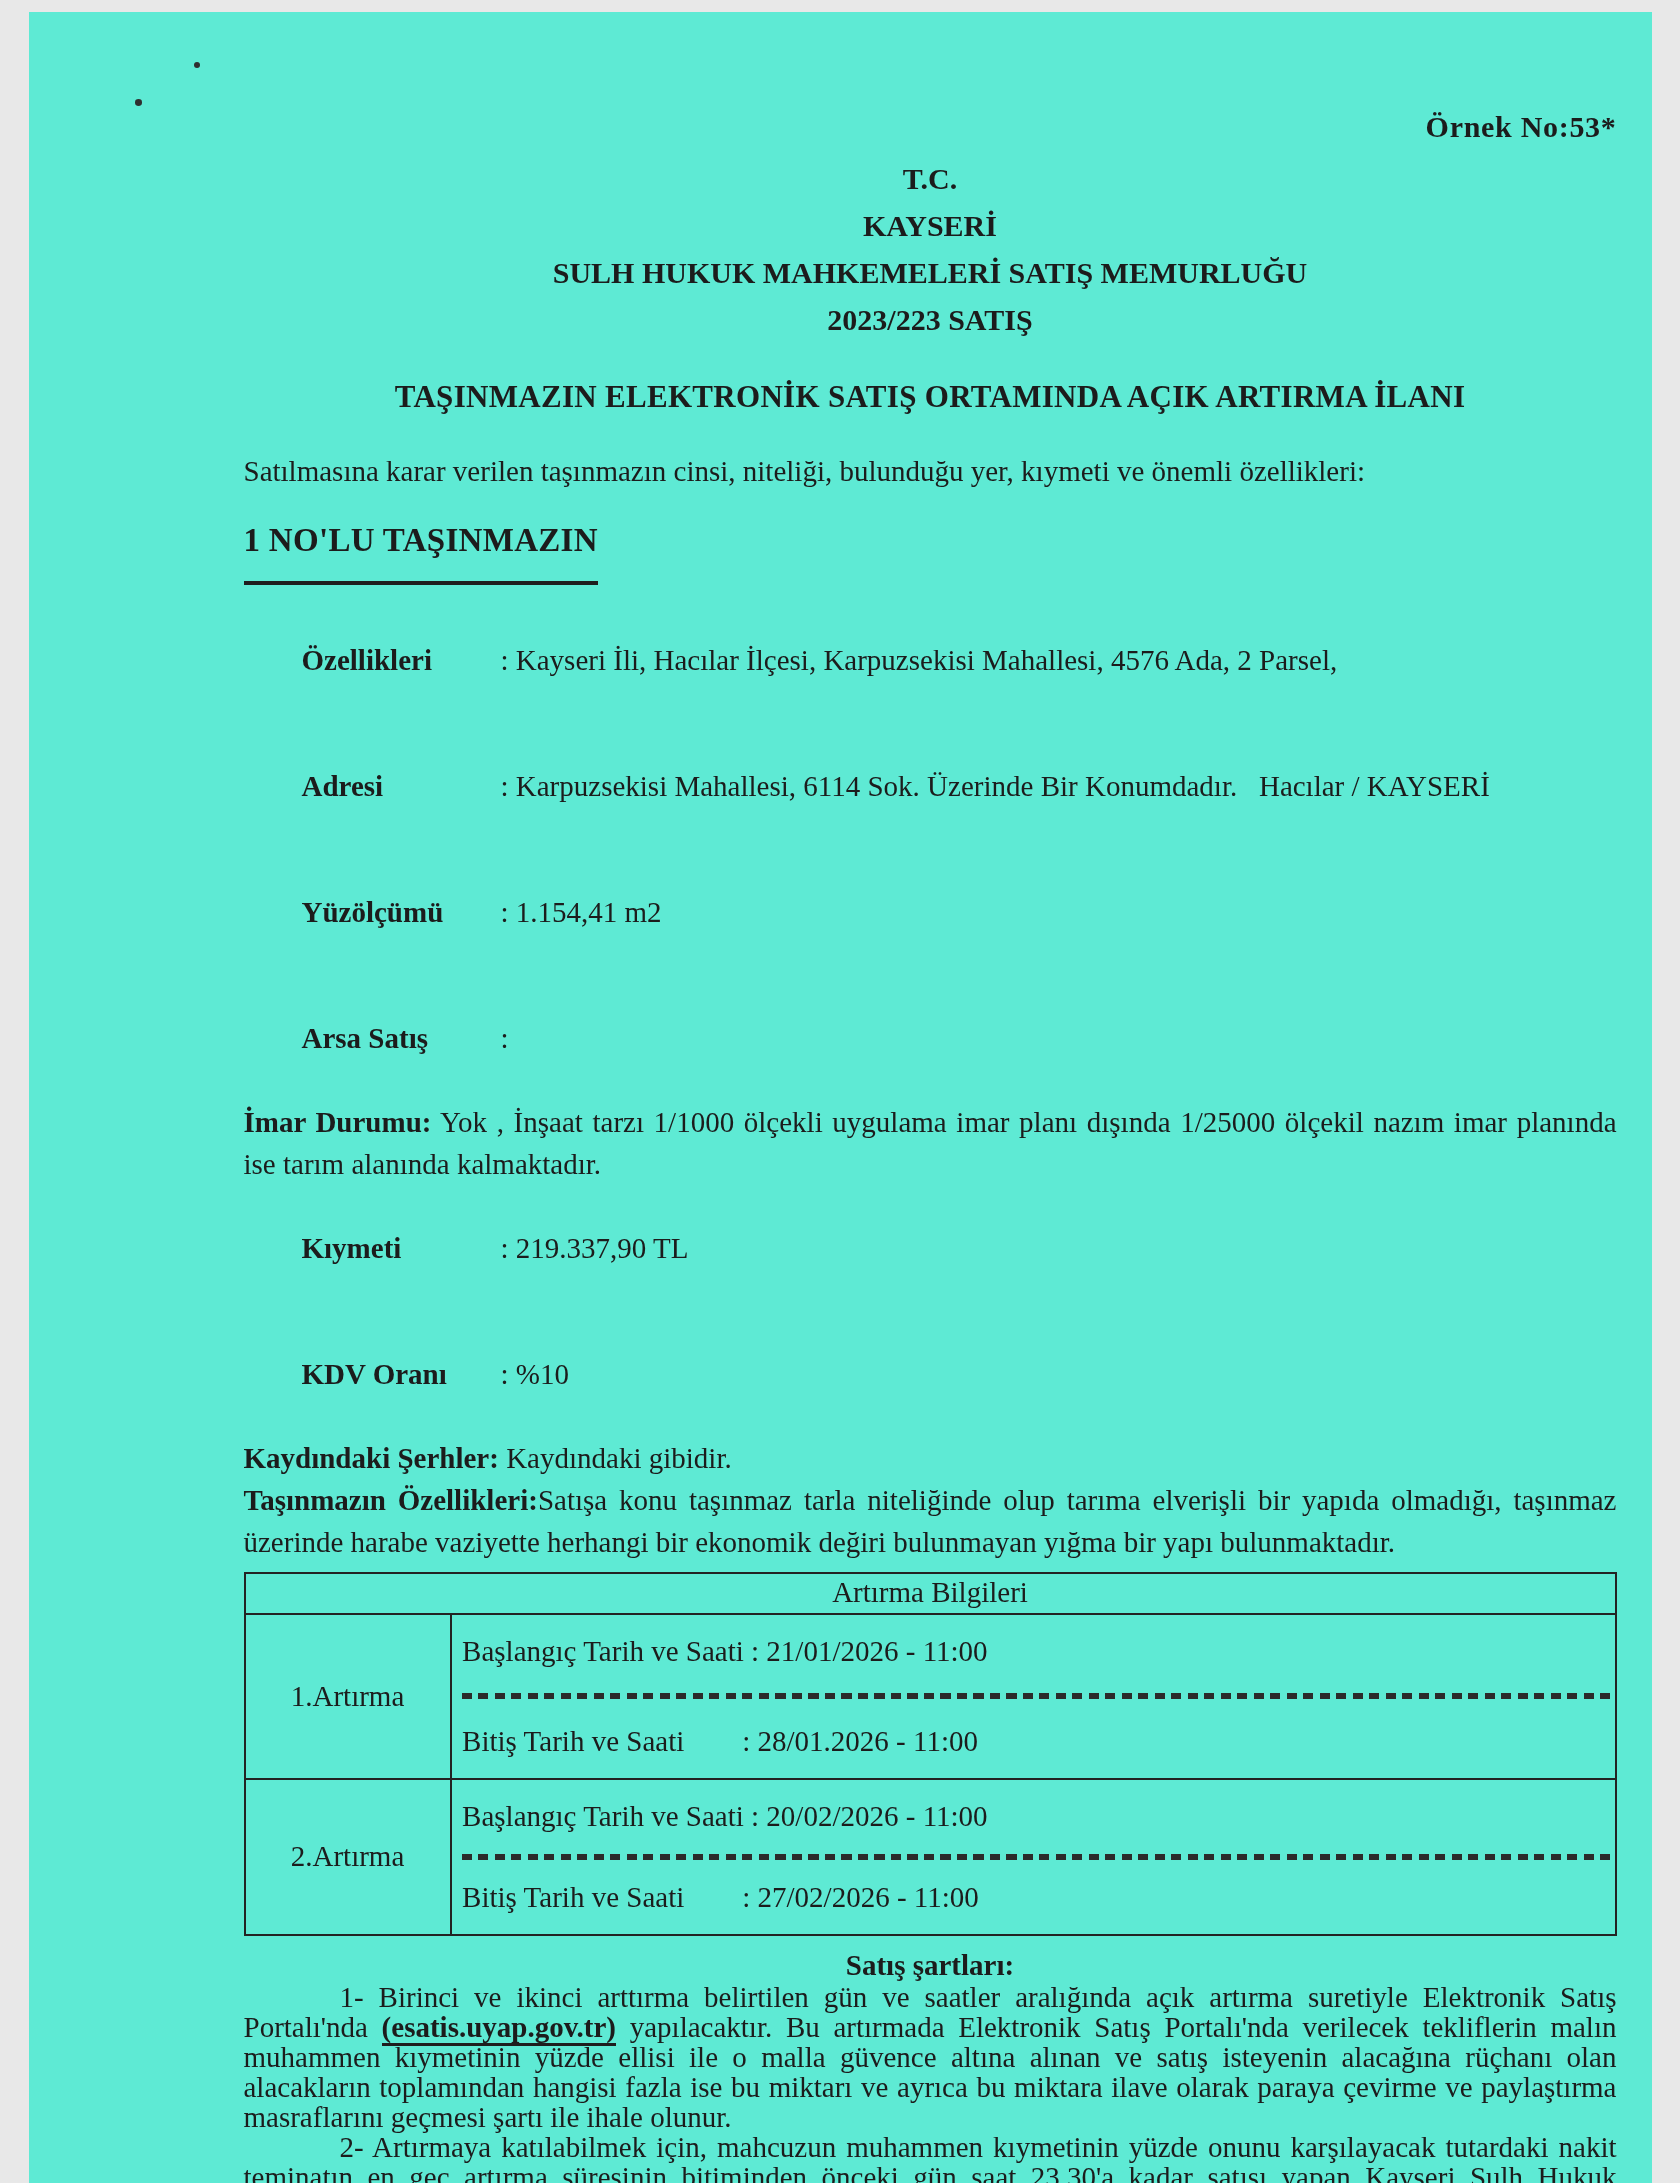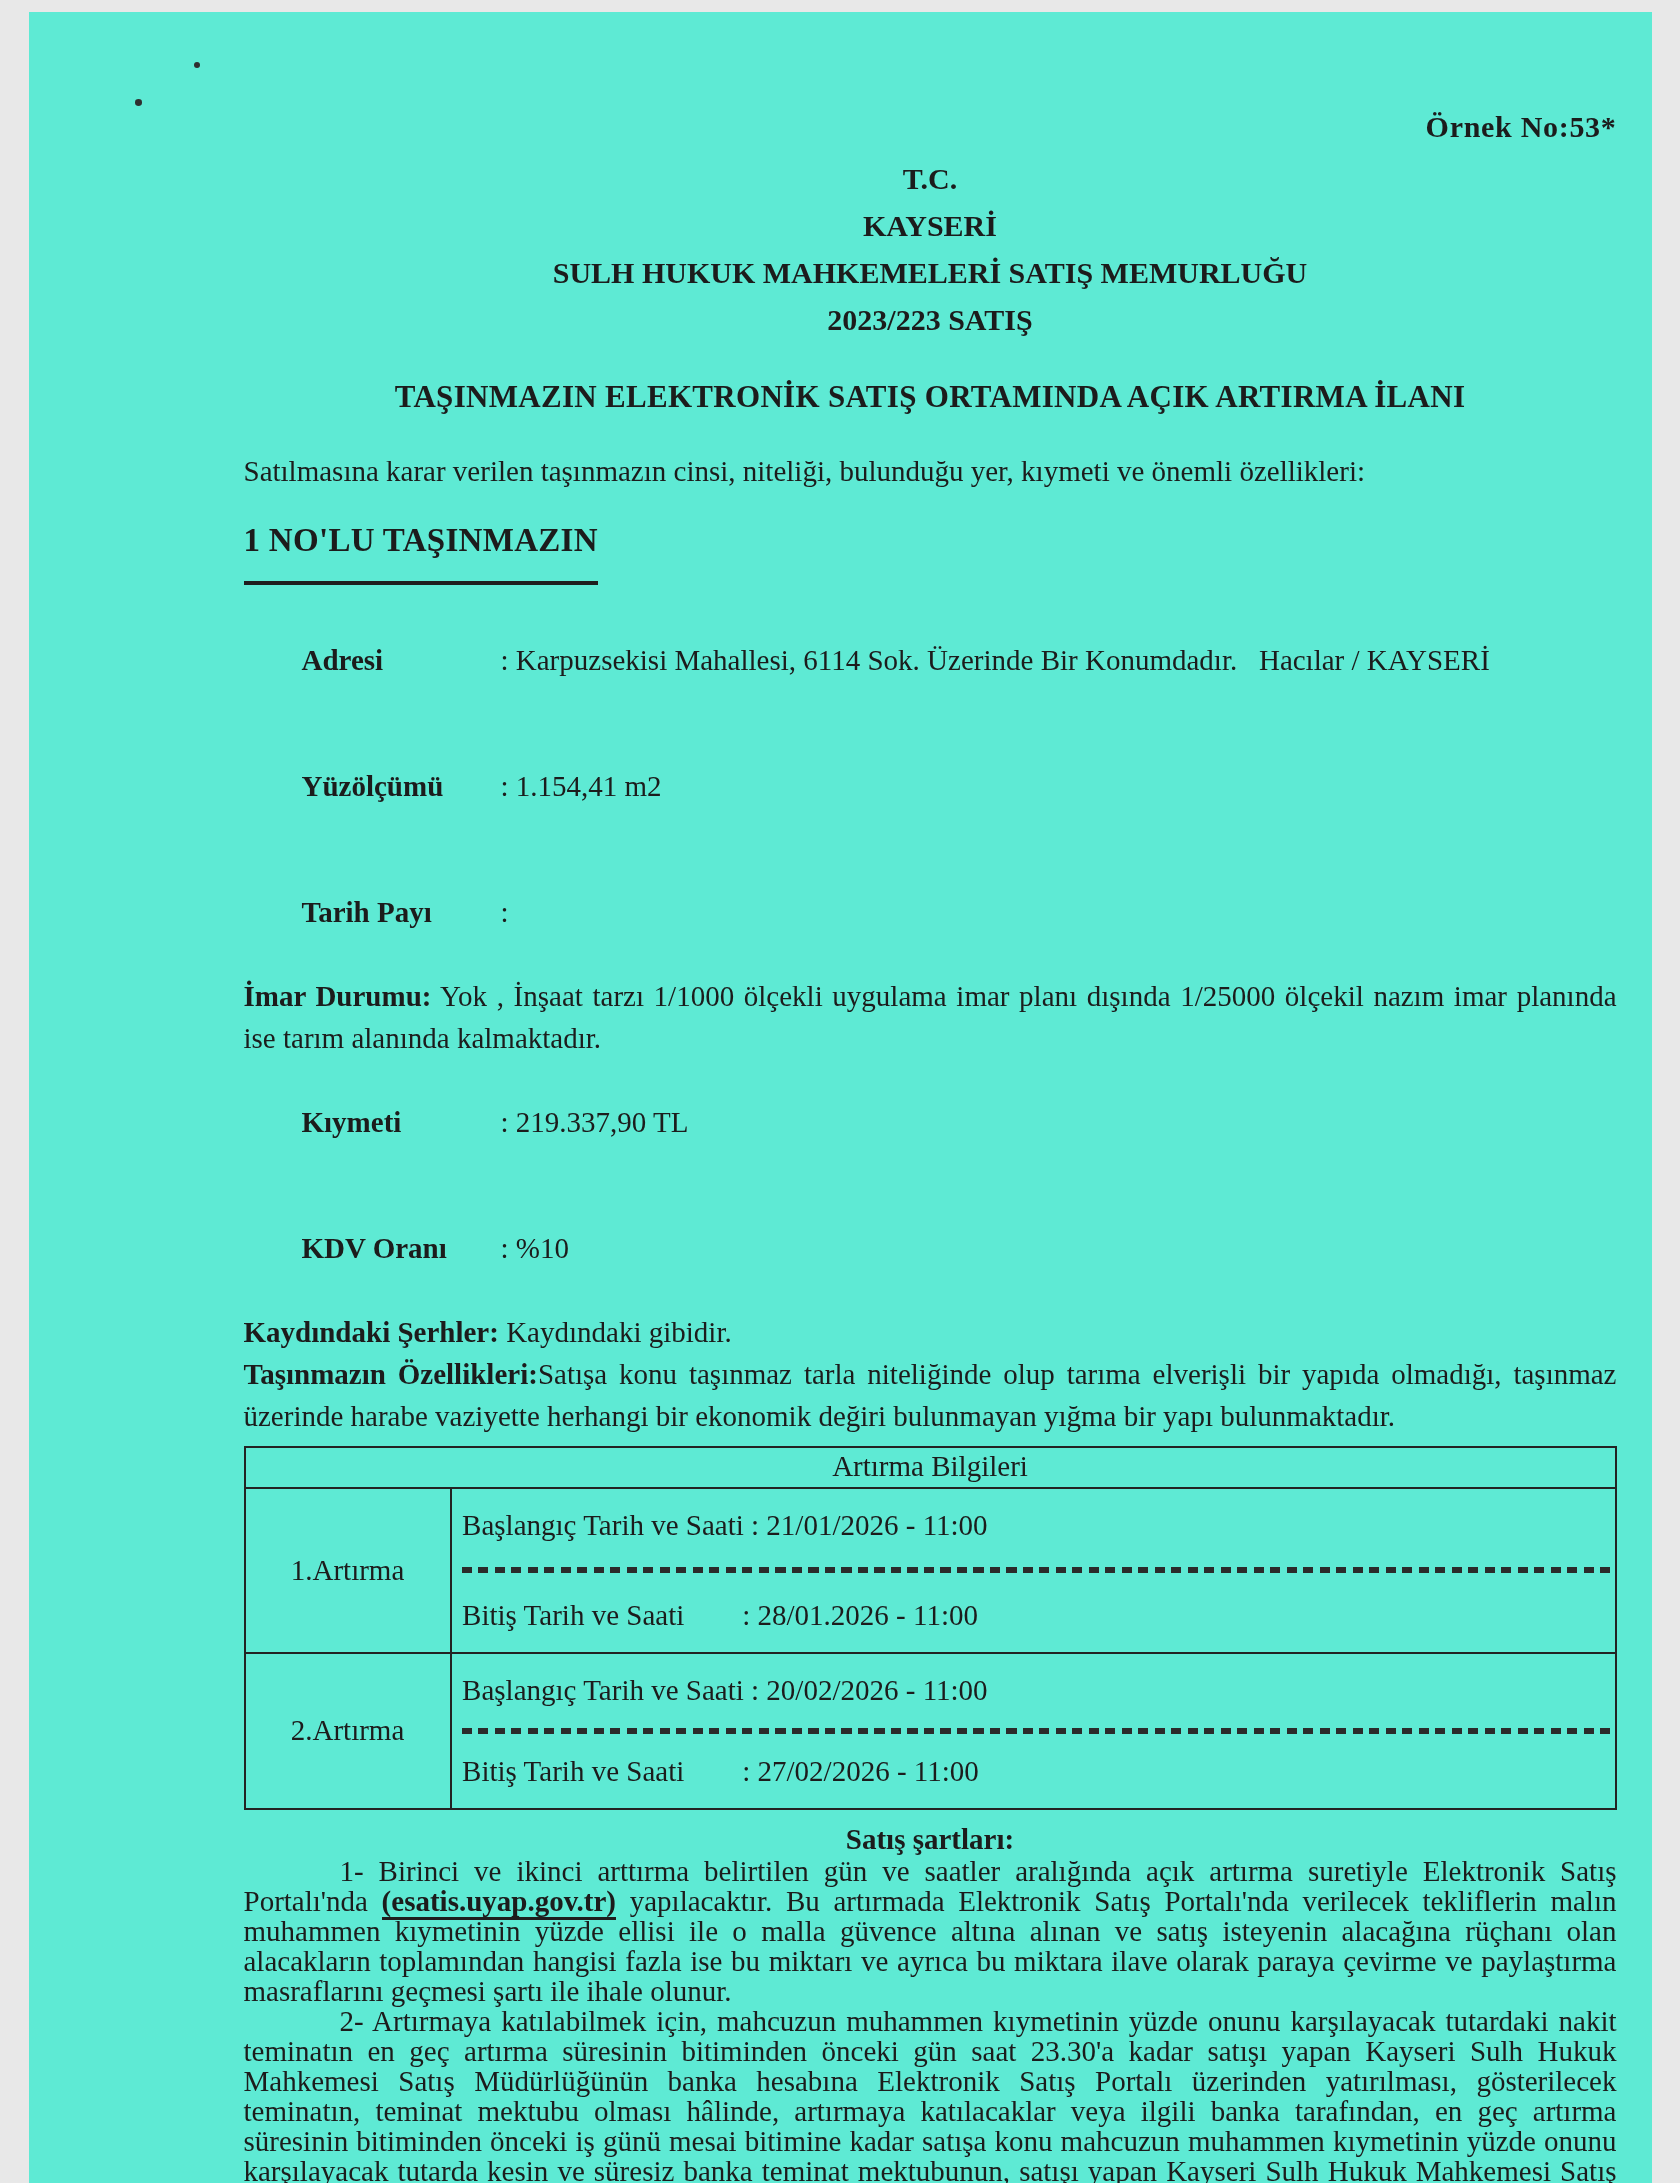--- a/index.html
+++ b/index.html
@@ -167,31 +167,34 @@
     <div class="main-title">TAŞINMAZIN ELEKTRONİK SATIŞ ORTAMINDA AÇIK ARTIRMA İLANI</div>
 
     <div class="intro-line">Satılmasına karar verilen taşınmazın cinsi, niteliği, bulunduğu yer, kıymeti ve önemli özellikleri:</div>
 
     <div>
       <span class="prop-heading">1 NO'LU TAŞINMAZIN</span>
     </div>
 
     <div class="details">
 
+      <div class="detail-row">
+        <span class="detail-label">Özellikleri</span><span>: Kayseri İli, Hacılar İlçesi, Karpuzsekisi Mahallesi, 4576 Ada, 2 Parsel,</span>
+      </div>
 
       <div class="detail-row">
         <span class="detail-label">Adresi</span><span>: Karpuzsekisi Mahallesi, 6114 Sok. Üzerinde Bir Konumdadır.   Hacılar / KAYSERİ</span>
       </div>
 
       <div class="detail-row">
         <span class="detail-label">Yüzölçümü</span><span>: 1.154,41 m2</span>
       </div>
 
       <div class="detail-row">
-        <span class="detail-label">Tarih Payı</span><span>:</span>
+        <span class="detail-label">Arsa Satış</span><span>:</span>
       </div>
 
       <div class="detail-flow">
         <span class="flow-label">İmar Durumu:</span><span> Yok , İnşaat tarzı 1/1000 ölçekli uygulama imar planı dışında 1/25000 ölçekil nazım imar planında ise tarım alanında kalmaktadır.</span>
       </div>
 
       <div class="detail-row">
         <span class="detail-label">Kıymeti</span><span>: 219.337,90 TL</span>
       </div>
 

